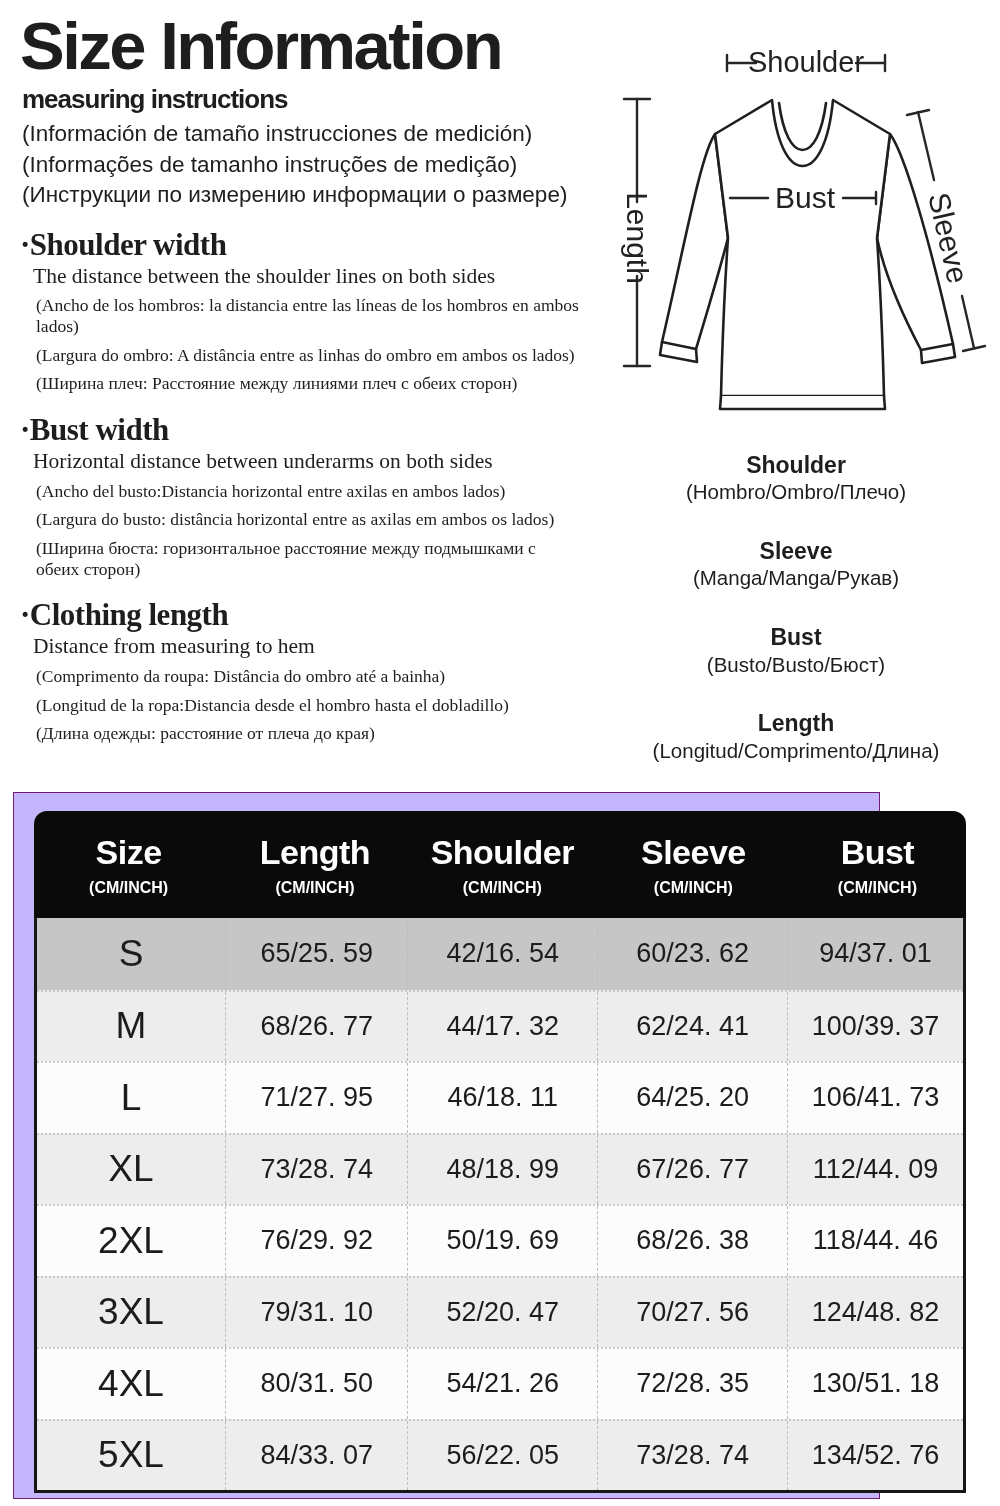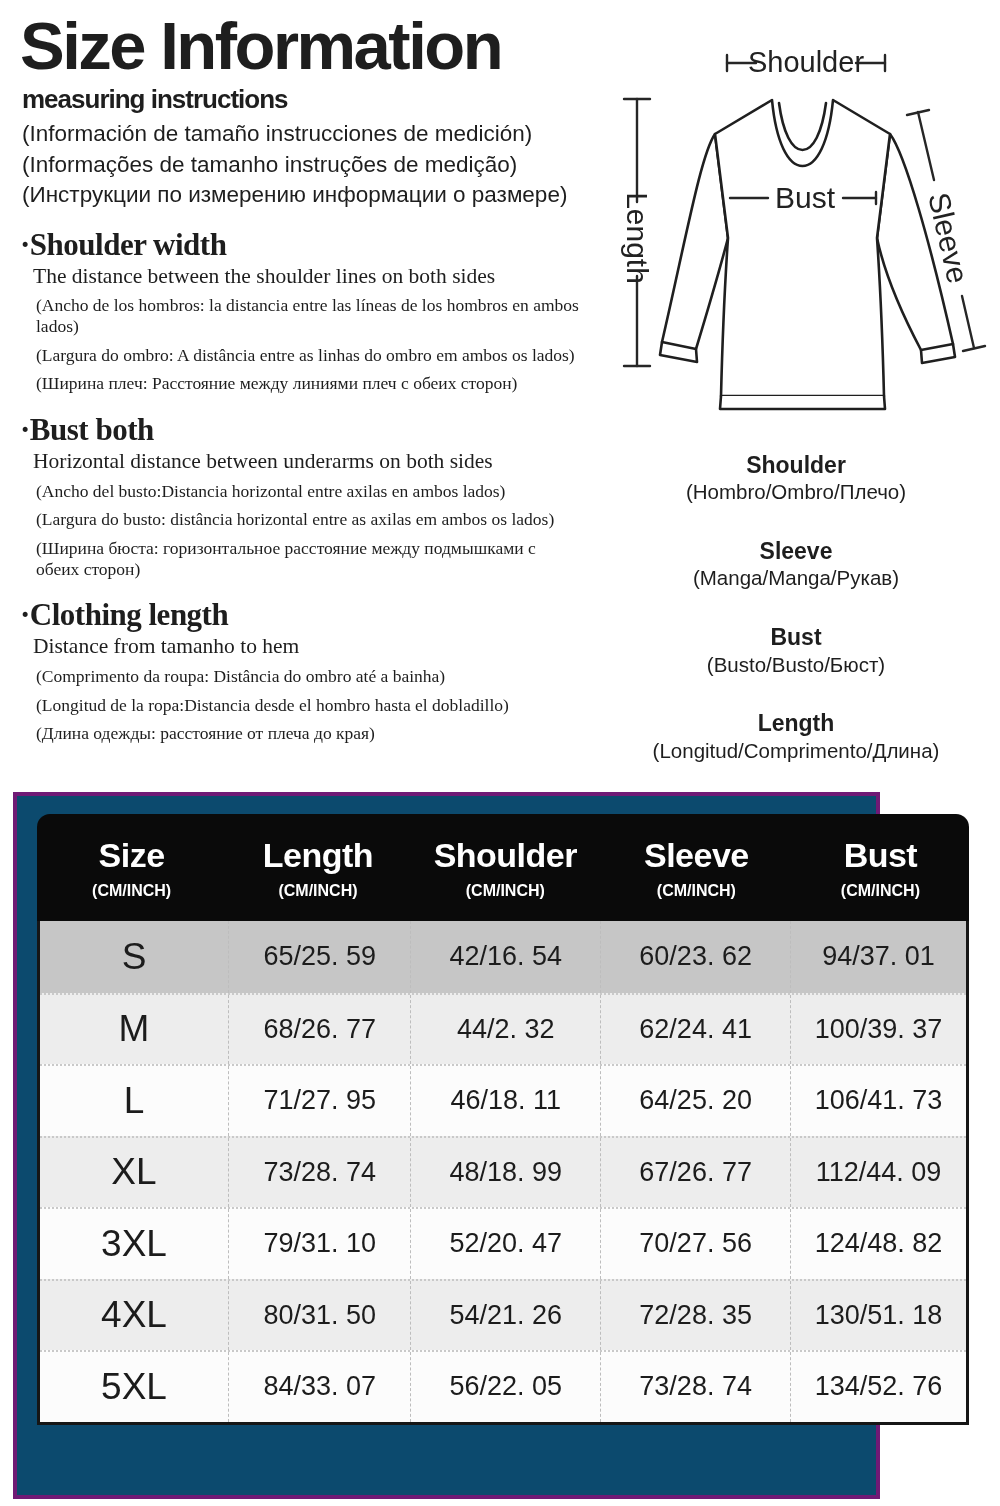--- a/index.html
+++ b/index.html
@@ -25,21 +25,21 @@
   .diagram { position:absolute; left:600px; top:26px; width:395px; height:425px; }
   .legend { position:absolute; left:600px; top:452px; width:392px; text-align:center; }
   .legend-item { margin-bottom:33px; }
   .legend-term { font-size:23px; font-weight:bold; line-height:1.15; }
   .legend-trans { font-size:20.5px; line-height:1.2; margin-top:2px; }
   svg text { font-family:"Liberation Sans", sans-serif; fill:#222; }
 
   
   .table-outer {
     position:absolute; left:13px; top:792px; width:867px; height:707px;
-    background:#0c4a6e; border:4px solid #701a75; box-sizing:border-box;
+    background:#c4b5fd; border:1px solid #701a75; box-sizing:border-box;
   }
   .size-table { position:absolute; left:20px; top:18px; width:932px; }
   .thead {
     display:flex; height:107px; align-items:center;
     background:#0a0a0a; color:#ffffff; border-radius:13px 13px 0 0;
   }
   .th { text-align:center; }
   .th .main { font-size:34px; font-weight:bold; letter-spacing:-0.5px; }
   .th .sub { font-size:16px; font-weight:bold; margin-top:7px; }
   .tbody { border:3px solid #161616; border-top:none; }
@@ -73,32 +73,32 @@
     <h3>·Shoulder width</h3>
     <div class="desc">The distance between the shoulder lines on both sides</div>
     <div class="trans">
       <p>(Ancho de los hombros: la distancia entre las líneas de los hombros en ambos lados)</p>
       <p>(Largura do ombro: A distância entre as linhas do ombro em ambos os lados)</p>
       <p>(Ширина плеч: Расстояние между линиями плеч с обеих сторон)</p>
     </div>
   </div>
 
   <div class="section">
-    <h3>·Bust both</h3>
+    <h3>·Bust width</h3>
     <div class="desc">Horizontal distance between underarms on both sides</div>
     <div class="trans">
       <p>(Ancho del busto:Distancia horizontal entre axilas en ambos lados)</p>
       <p>(Largura do busto: distância horizontal entre as axilas em ambos os lados)</p>
       <p>(Ширина бюста: горизонтальное расстояние между подмышками с обеих сторон)</p>
     </div>
   </div>
 
   <div class="section">
     <h3>·Clothing length</h3>
-    <div class="desc">Distance from tamanho to hem</div>
+    <div class="desc">Distance from measuring to hem</div>
     <div class="trans">
       <p>(Comprimento da roupa: Distância do ombro até a bainha)</p>
       <p>(Longitud de la ropa:Distancia desde el hombro hasta el dobladillo)</p>
       <p>(Длина одежды: расстояние от плеча до края)</p>
     </div>
   </div>
 </div>
 
 <div class="diagram">
   <svg width="395" height="425" viewBox="0 0 395 425">
@@ -199,39 +199,46 @@
       <div class="tr">
         <div class="td td-size c1">S</div>
         <div class="td c2">65/25. 59</div>
         <div class="td c3">42/16. 54</div>
         <div class="td c4">60/23. 62</div>
         <div class="td c5">94/37. 01</div>
       </div>
       <div class="tr">
         <div class="td td-size c1">M</div>
         <div class="td c2">68/26. 77</div>
-        <div class="td c3">44/2. 32</div>
+        <div class="td c3">44/17. 32</div>
         <div class="td c4">62/24. 41</div>
         <div class="td c5">100/39. 37</div>
       </div>
       <div class="tr">
         <div class="td td-size c1">L</div>
         <div class="td c2">71/27. 95</div>
         <div class="td c3">46/18. 11</div>
         <div class="td c4">64/25. 20</div>
         <div class="td c5">106/41. 73</div>
       </div>
       <div class="tr">
         <div class="td td-size c1">XL</div>
         <div class="td c2">73/28. 74</div>
         <div class="td c3">48/18. 99</div>
         <div class="td c4">67/26. 77</div>
         <div class="td c5">112/44. 09</div>
       </div>
       <div class="tr">
+        <div class="td td-size c1">2XL</div>
+        <div class="td c2">76/29. 92</div>
+        <div class="td c3">50/19. 69</div>
+        <div class="td c4">68/26. 38</div>
+        <div class="td c5">118/44. 46</div>
+      </div>
+      <div class="tr">
         <div class="td td-size c1">3XL</div>
         <div class="td c2">79/31. 10</div>
         <div class="td c3">52/20. 47</div>
         <div class="td c4">70/27. 56</div>
         <div class="td c5">124/48. 82</div>
       </div>
       <div class="tr">
         <div class="td td-size c1">4XL</div>
         <div class="td c2">80/31. 50</div>
         <div class="td c3">54/21. 26</div>

